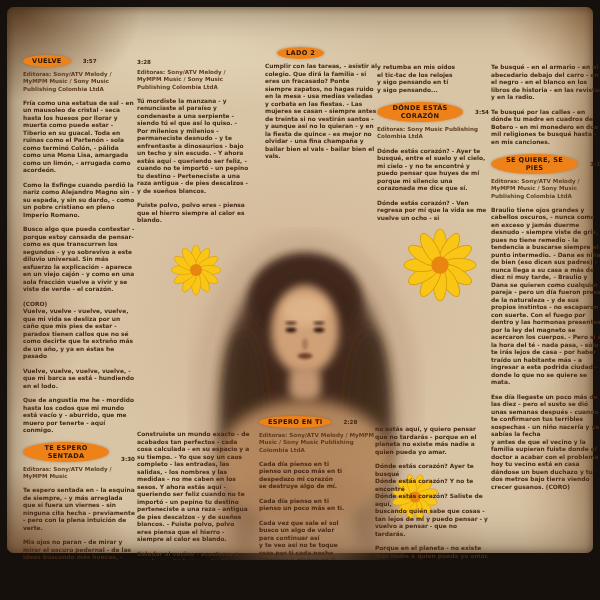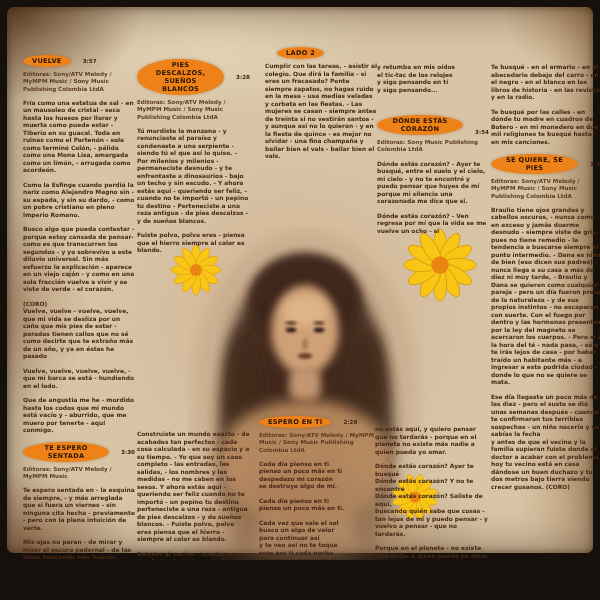--- a/index.html
+++ b/index.html
@@ -142,35 +142,33 @@
         <span class="time">3:57</span>
       </div>
       <p class="credits">Editoras: Sony/ATV Melody / MyMPM Music / Sony Music Publishing Colombia LtdA</p>
       <p class="t">Fría como una estatua de sal - en un mausoleo de cristal - seca hasta los huesos por llorar y muerta como puede estar - Tiberio en su guacal. Toda en ruinas como el Partenón - sola como terminó Colón, - pálida como una Mona Lisa, amargada como un limón, - arrugada como acordeón.</p>
       <p class="t">Como la Esfinge cuando perdió la nariz como Alejandro Magno sin - su espada, y sin su dardo, - como un pobre cristiano en pleno Imperio Romano.</p>
       <p class="t">Busco algo que pueda contestar - porque estoy cansada de pensar-como es que transcurren los segundos - y yo sobrevivo a este diluvio universal. Sin más esfuerzo la explicación - aparece en un viejo cajón - y como en una sola fracción vuelve a vivir y se viste de verde - el corazón.</p>
       <p class="t">(CORO)
 Vuelve, vuelve - vuelve, vuelve, que mi vida se desliza por un caño que mis pies de estar - parados tienen callos que no sé como decirte que te extraño más de un año, y ya en éstas he pasado</p>
       <p class="t">Vuelve, vuelve, vuelve, vuelve, - que mi barca se está - hundiendo en el lodo.</p>
       <p class="t">Que de angustia me he - mordido hasta los codos que mi mundo está vacío y - aburrido, que me muero por tenerte - aquí conmigo.</p>
-      <div class="pillrow" style="margin-top:6px;">
+      <div class="pillrow" style="margin-top:6px;align-items:flex-end;">
         <span class="pill">TE ESPERO SENTADA</span>
         <span class="time">3:30</span>
       </div>
       <p class="credits">Editoras: Sony/ATV Melody / MyMPM Music</p>
       <p class="t">Te espero sentada en - la esquina de siempre, - y más arreglada que si fuera un viernes - sin ninguna cita hecha - previamente - pero con la plena intuición de verte.</p>
       <p class="t">Mis ojos no paran - de mirar y mirar el oscuro pedernal - de las ideas buscando más huecos, - dentro de este hueco, - buscando una luz - en medio de este cielo.</p>
       <p class="t">Mi cielo, mi cielo, - pobre de mi cielo. Mis manos las guardo - porque tengo frío y se sienten raras - dentro del bolsillo.</p>
 
     </div>
 
     <div class="col" style="left:130px;top:52px;width:113px;">
       <div class="pillrow">
-        <span class="pill">PIES DESCALZOS,
-SUEÑOS BLANCOS</span>
         <span class="time">3:28</span>
       </div>
       <p class="credits">Editoras: Sony/ATV Melody / MyMPM Music / Sony Music Publishing Colombia LtdA</p>
       <p class="t">Tú mordiste la manzana - y renunciaste al paraíso y condenaste a una serpiente - siendo tú el que así lo quiso. - Por milenios y milenios - permaneciste desnudo - y te enfrentaste a dinosaurios - bajo un techo y sin escudo. - Y ahora estás aquí - queriendo ser feliz, - cuando no te importó - un pepino tu destino - Perteneciste a una raza antigua - de pies descalzos - y de sueños blancos.</p>
       <p class="t">Fuiste polvo, polvo eres - piensa que el hierro siempre al calor es blando.</p>
     </div>
 
     <div class="col" style="left:130px;top:424px;width:113px;">
       <p class="t">Construiste un mundo exacto - de acabados tan perfectos - cada cosa calculada - en su espacio y a su tiempo. - Yo que soy un caos completo - las entradas, las salidas, - los nombres y las medidas - no me caben en los sesos. Y ahora estás aquí - queriendo ser feliz cuando no te importó - un pepino tu destino perteneciste a una raza - antigua de pies descalzos - y de sueños blancos. - Fuiste polvo, polvo eres piensa que el hierro - siempre al calor es blando.</p>
       <p class="t">Saludar al vecino - acostarse a una hora - trabajar cada día para vivir en la vida contestar sólo aquello - y sentir sólo esto y que Dios nos ampare - de malos pensamientos.</p>
@@ -198,21 +196,21 @@
 y te veo así no te toque
 rezo por ti cada noche
 amanece y pienso en ti</p>
     </div>
 
     <div class="col" style="left:370px;top:57px;width:112px;">
       <p class="t">y retumba en mis oídos
 el tic-tac de los relojes
 y sigo pensando en tí
 y sigo pensando...</p>
-      <div class="pillrow" style="margin-top:21px;align-items:flex-end;">
+      <div class="pillrow" style="margin-top:8px;">
         <span class="pill">DÓNDE ESTÁS CORAZÓN</span>
         <span class="time">3:54</span>
       </div>
       <p class="credits">Editoras: Sony Music Publishing Colombia LtdA</p>
       <p class="t">Dónde estás corazón? - Ayer te busqué, entre el suelo y el cielo, mi cielo - y no te encontré y puedo pensar que huyes de mí porque mi silencio una corazonada me dice que sí.</p>
       <p class="t">Dónde estás corazón? - Ven regresa por mí que la vida se me vuelve un ocho - si</p>
     </div>
 
     <div class="col" style="left:368px;top:419px;width:114px;">
       <p class="t">no estás aquí, y quiero pensar que no tardarás - porque en el planeta no existe más nadie a quien pueda yo amar.</p>

